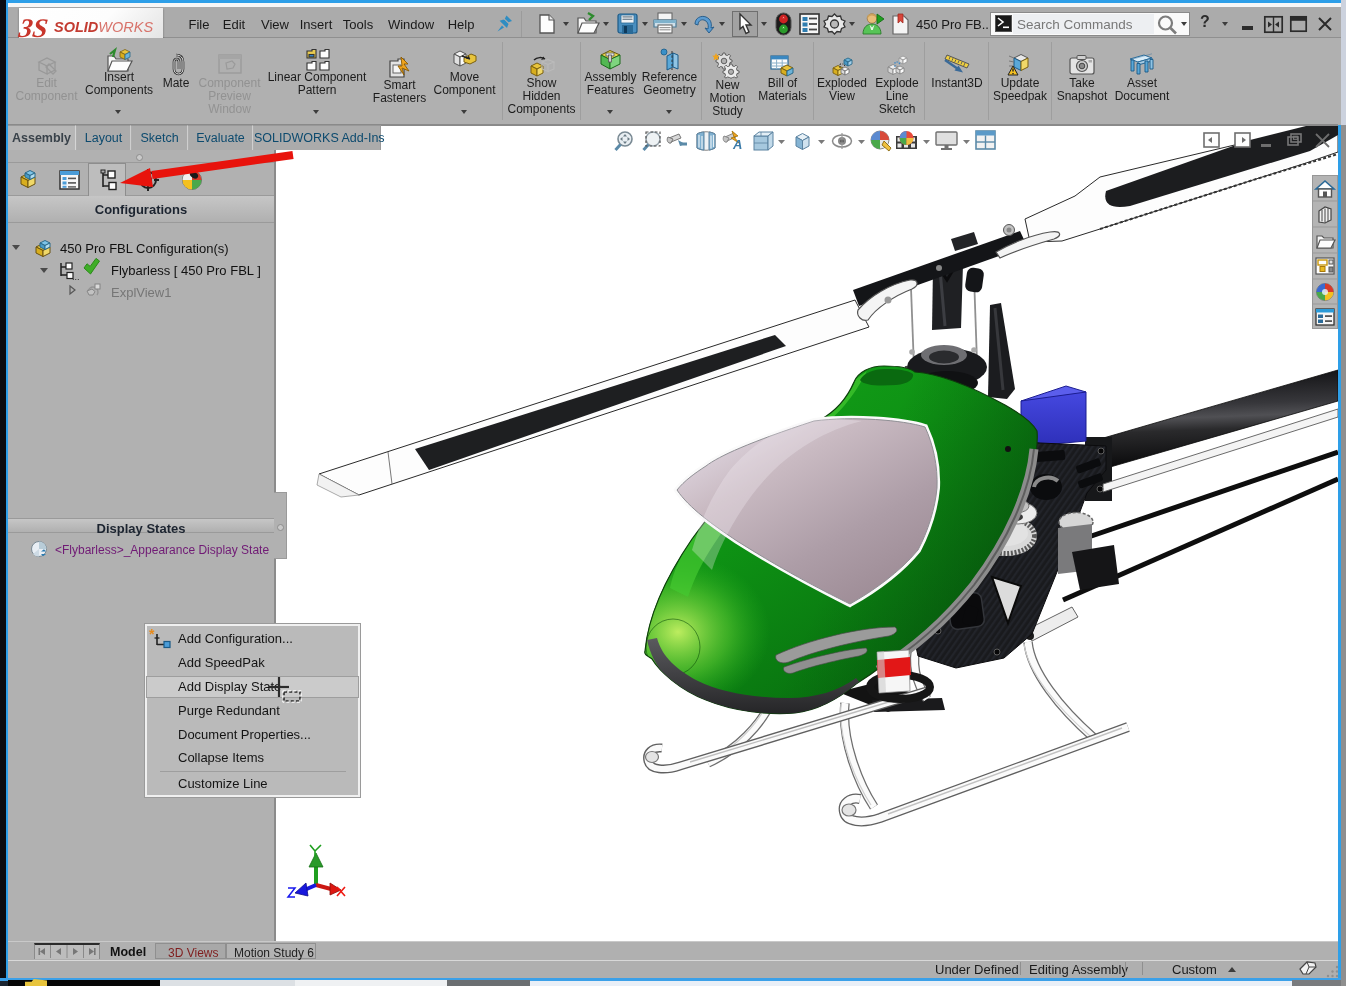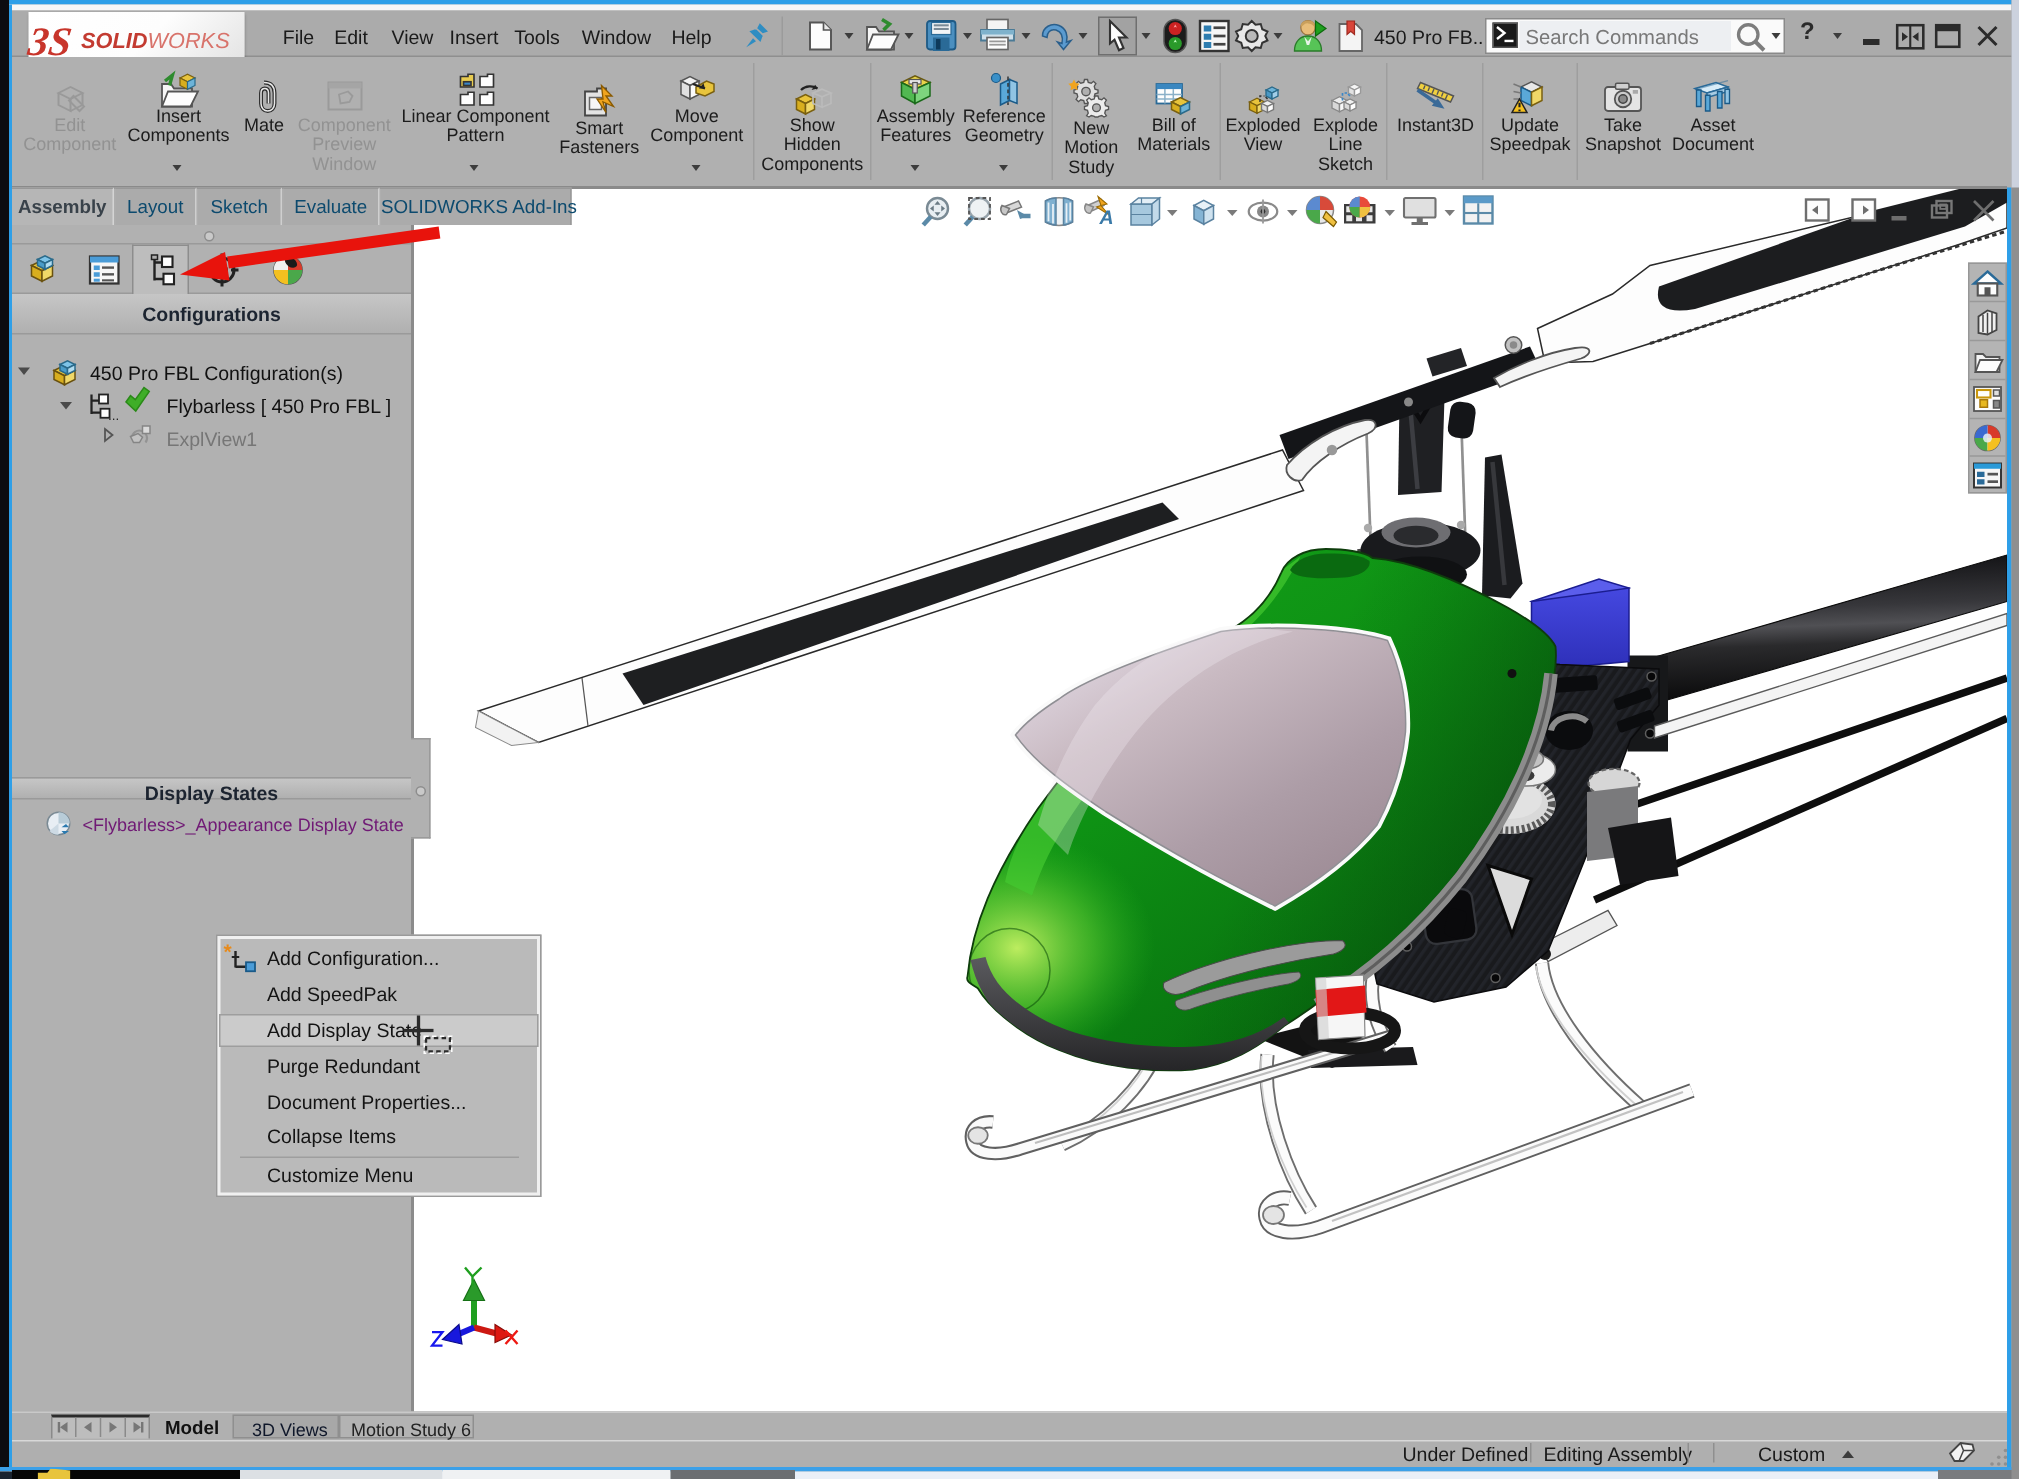--- a/index.html
+++ b/index.html
@@ -826,21 +826,21 @@
       <line x1="11" y1="1" x2="11" y2="21"></line>
       <line x1="1" y1="11" x2="21" y2="11"></line>
     </g>
     <rect x="16" y="16" width="16" height="9" fill="none" stroke="#2b2b2b" stroke-width="1.6" stroke-dasharray="3 2.2"></rect>
     <rect x="14.8" y="14.8" width="18.4" height="11.4" fill="none" stroke="#fff" stroke-width="1" stroke-dasharray="3 2.2"></rect>
   </svg>
 <div class="menuline" style="left:178px;top:699px">Purge Redundant</div>
 <div class="menuline" style="left:178px;top:723px">Document Properties...</div>
 <div class="menuline" style="left:178px;top:746px">Collapse Items</div>
 <div class="abs" style="left:160px;top:771px;width:186px;height:1px;background:#9e9e9e"></div>
-<div class="menuline" style="left:178px;top:772px">Customize Menu</div>
+<div class="menuline" style="left:178px;top:772px">Customize Line</div>
 <div class="abs" id="leftblack"></div>
 <div class="abs" id="leftblue"></div>
 <div class="abs" id="botbar"></div>
 <div class="abs" style="left:34px;top:943px;width:66px;height:16px;border-top:2px solid #2b2b2b;background:#bdbdbd;border-left:1px solid #8a8a8a;border-right:1px solid #8a8a8a"></div>
 <svg class="abs" style="left:34px;top:945px" width="66" height="13" viewBox="0 0 66 13">
     <g stroke="#8a8a8a" stroke-width="1">
       <line x1="16.5" y1="0" x2="16.5" y2="13"></line>
       <line x1="33" y1="0" x2="33" y2="13"></line>
       <line x1="49.5" y1="0" x2="49.5" y2="13"></line>
     </g>
@@ -848,21 +848,21 @@
       <path d="M11,3 l0,7 -5,-3.5 Z"></path>
       <rect x="4.5" y="3" width="1.6" height="7"></rect>
       <path d="M27,3 l0,7 -5,-3.5 Z"></path>
       <path d="M39,3 l0,7 5,-3.5 Z"></path>
       <path d="M55,3 l0,7 5,-3.5 Z"></path>
       <rect x="60" y="3" width="1.6" height="7"></rect>
     </g>
   </svg>
 <div class="abs" style="left:110px;top:945px;font-size:12.5px;font-weight:bold;color:#111">Model</div>
 <div class="abs" style="left:155px;top:943px;width:71px;height:16px;background:#a8a8a8;border:1px solid #8f8f8f"></div>
-<div class="abs" style="left:168px;top:946px;font-size:12px;color:#0f172a">3D Views</div>
+<div class="abs" style="left:168px;top:946px;font-size:12px;color:#7f1d1d">3D Views</div>
 <div class="abs" style="left:226px;top:943px;width:90px;height:16px;background:#b3b3b3;border:1px solid #8f8f8f"></div>
 <div class="abs" style="left:234px;top:946px;font-size:12px;color:#222">Motion Study 6</div>
 <div class="abs" id="statusbar"></div>
 <div class="stext" style="left:935px">Under Defined</div>
 <div class="abs" style="left:1020px;top:962px;width:1px;height:13px;background:#8f8f8f"></div>
 <div class="stext" style="left:1029px">Editing Assembly</div>
 <div class="abs" style="left:1125px;top:962px;width:1px;height:13px;background:#8f8f8f"></div>
 <div class="abs" style="left:1142px;top:962px;width:1px;height:13px;background:#8f8f8f"></div>
 <div class="stext" style="left:1172px">Custom</div>
 <div class="abs" style="left:1228px;top:967px;width:0;height:0;border-left:4.5px solid transparent;border-right:4.5px solid transparent;border-bottom:5px solid #3c3c3c"></div>

